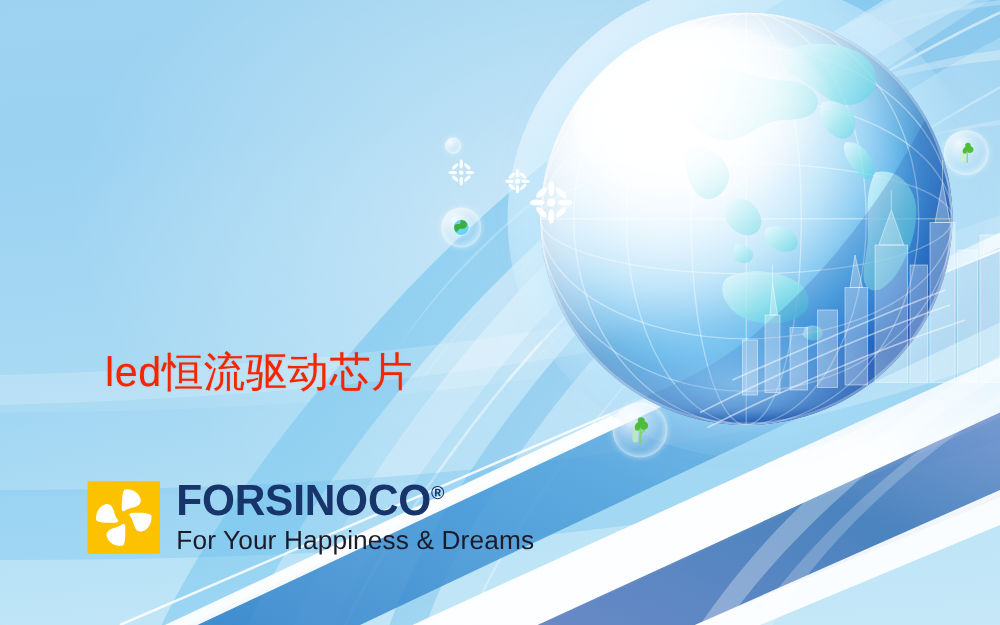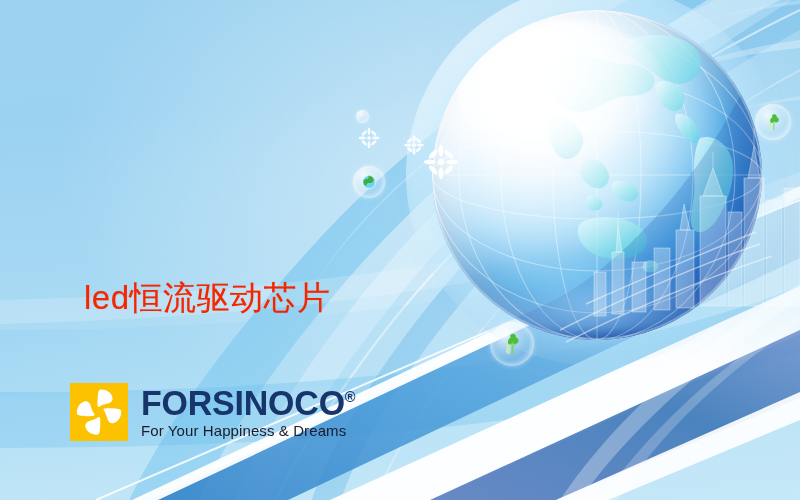--- a/index.html
+++ b/index.html
@@ -151,21 +151,21 @@
     transform: scaleX(0.97);
     transform-origin: left center;
   }
   .logo-name .reg {
     font-size: 15px;
     vertical-align: super;
     line-height: 1;
   }
   .logo-tagline {
     color: #1B1B2A;
-    font-size: 15px;
+    font-size: 21px;
     line-height: 1.1;
     margin-top: 4px;
     white-space: nowrap;
     letter-spacing: 0.1px;
   }
 
   
   .sparkle { position: absolute; }
   .bubble {
     position: absolute;

